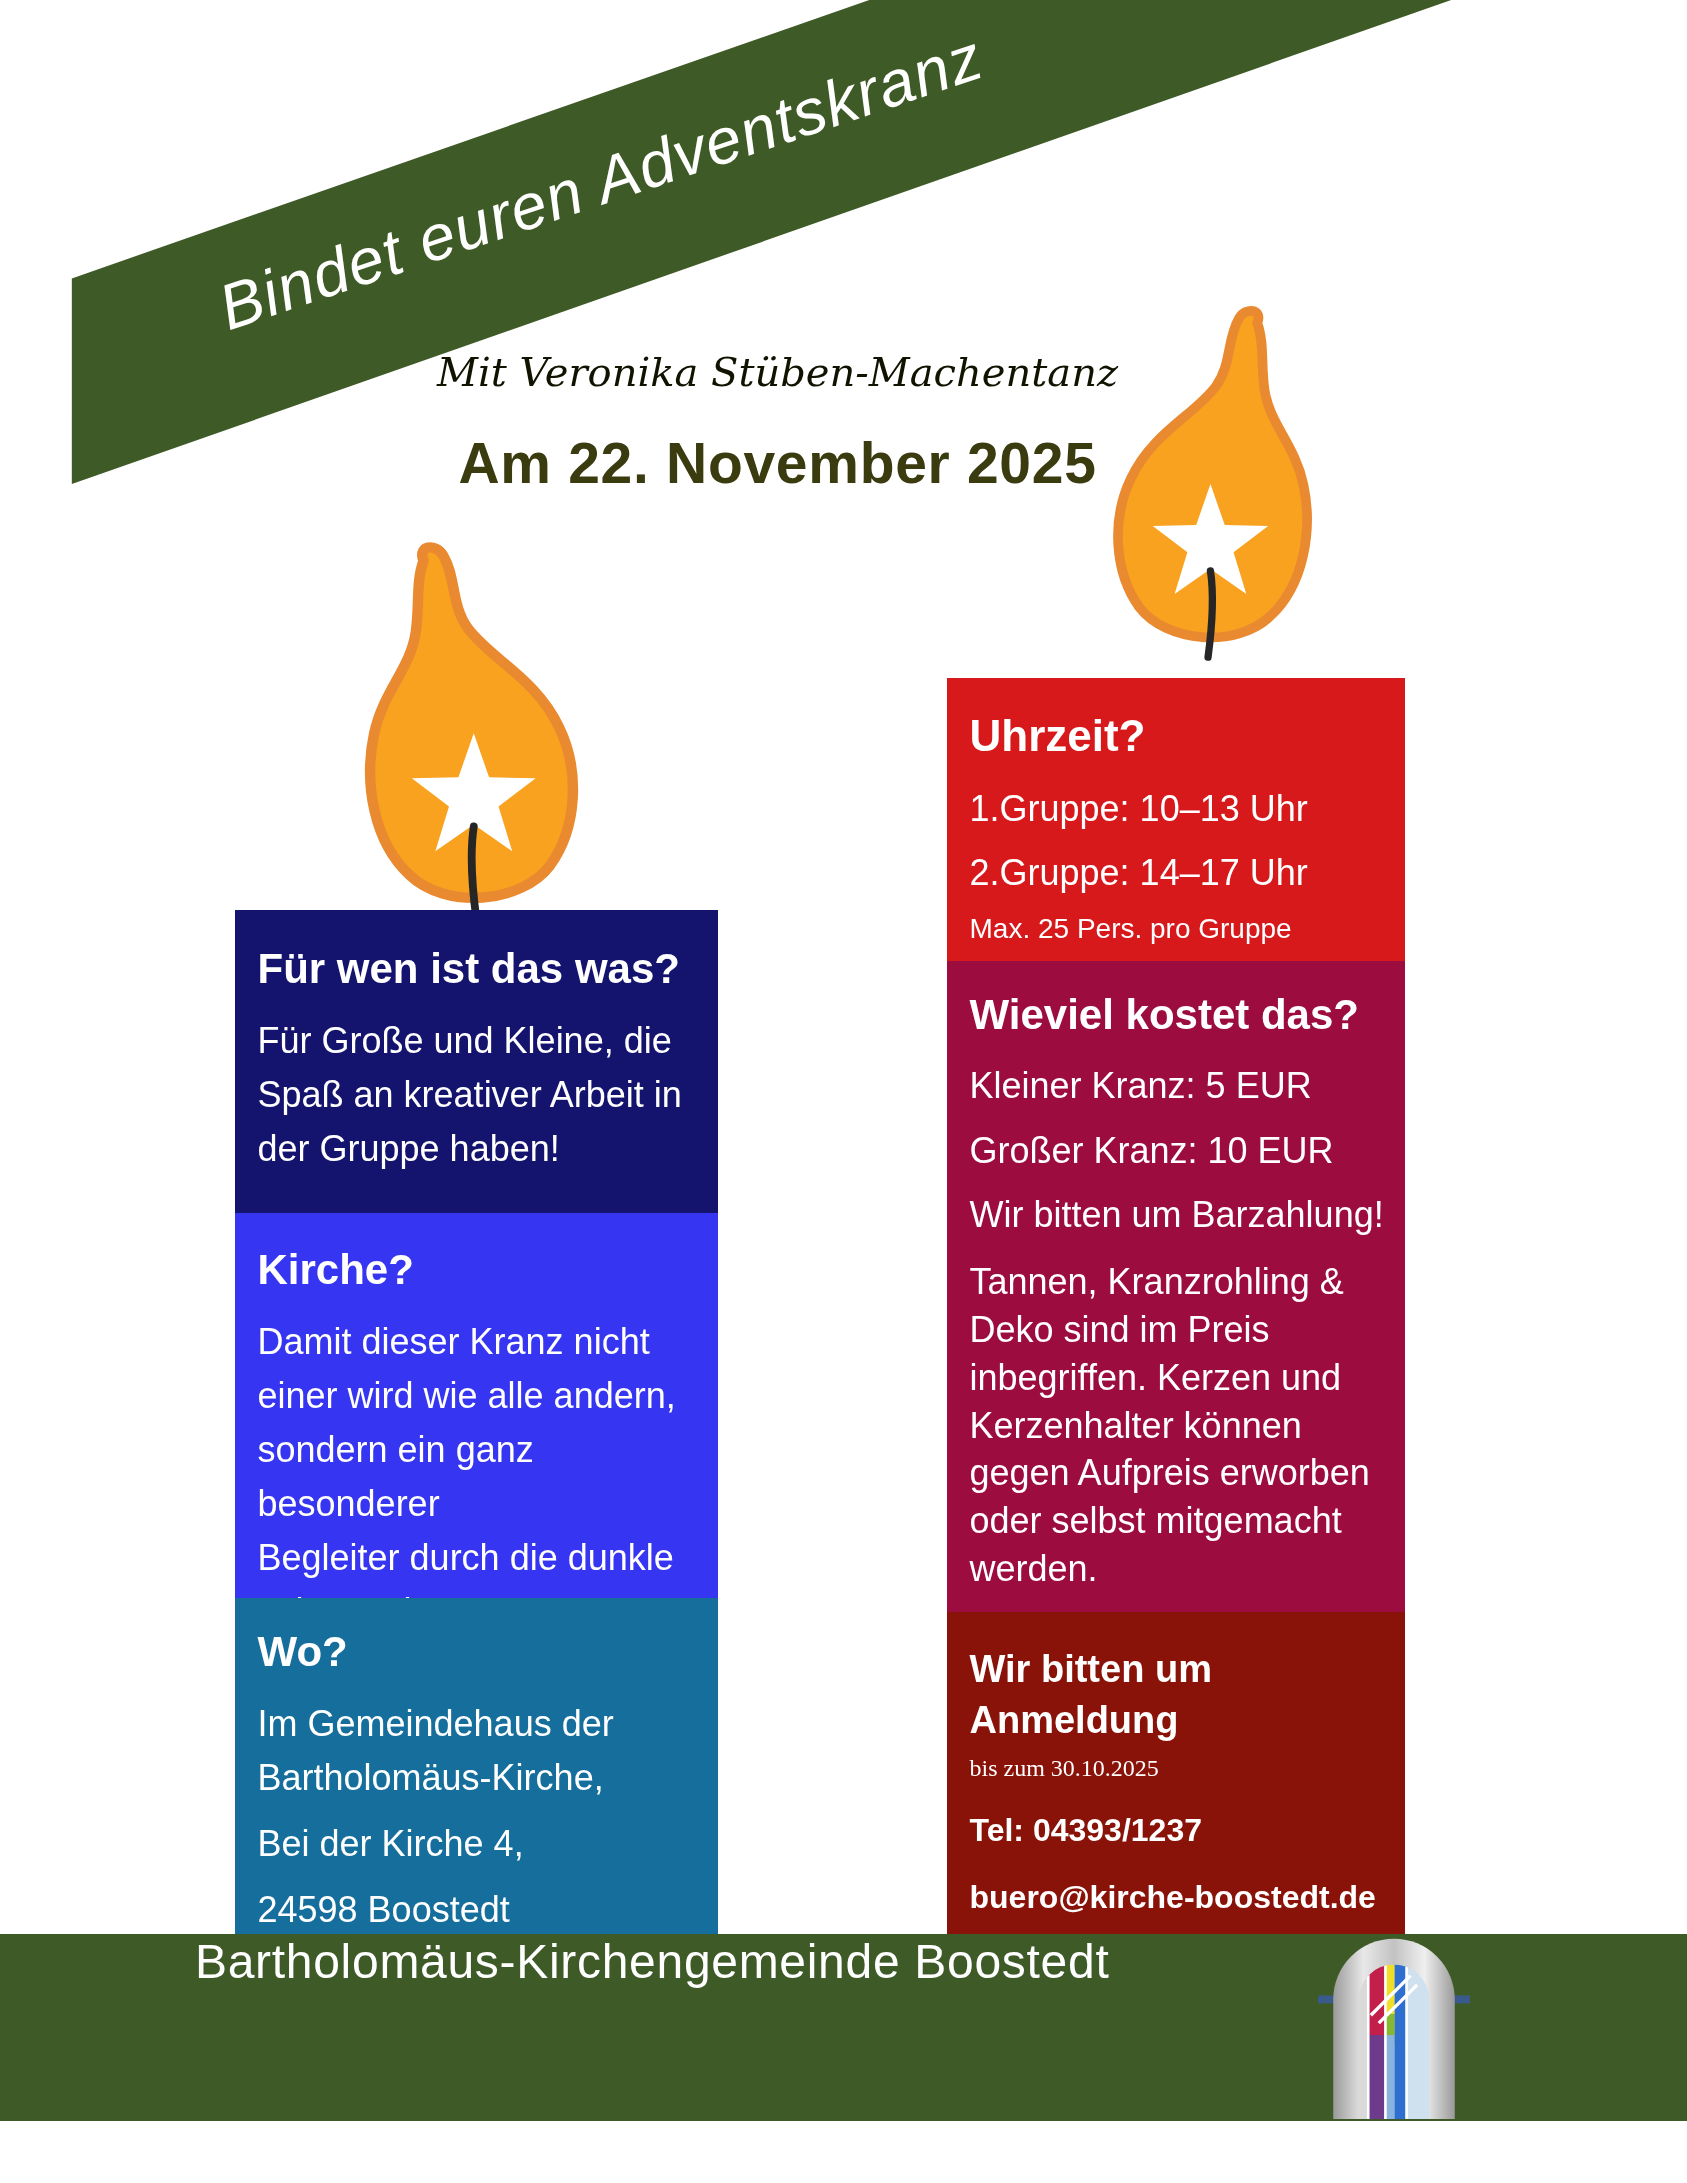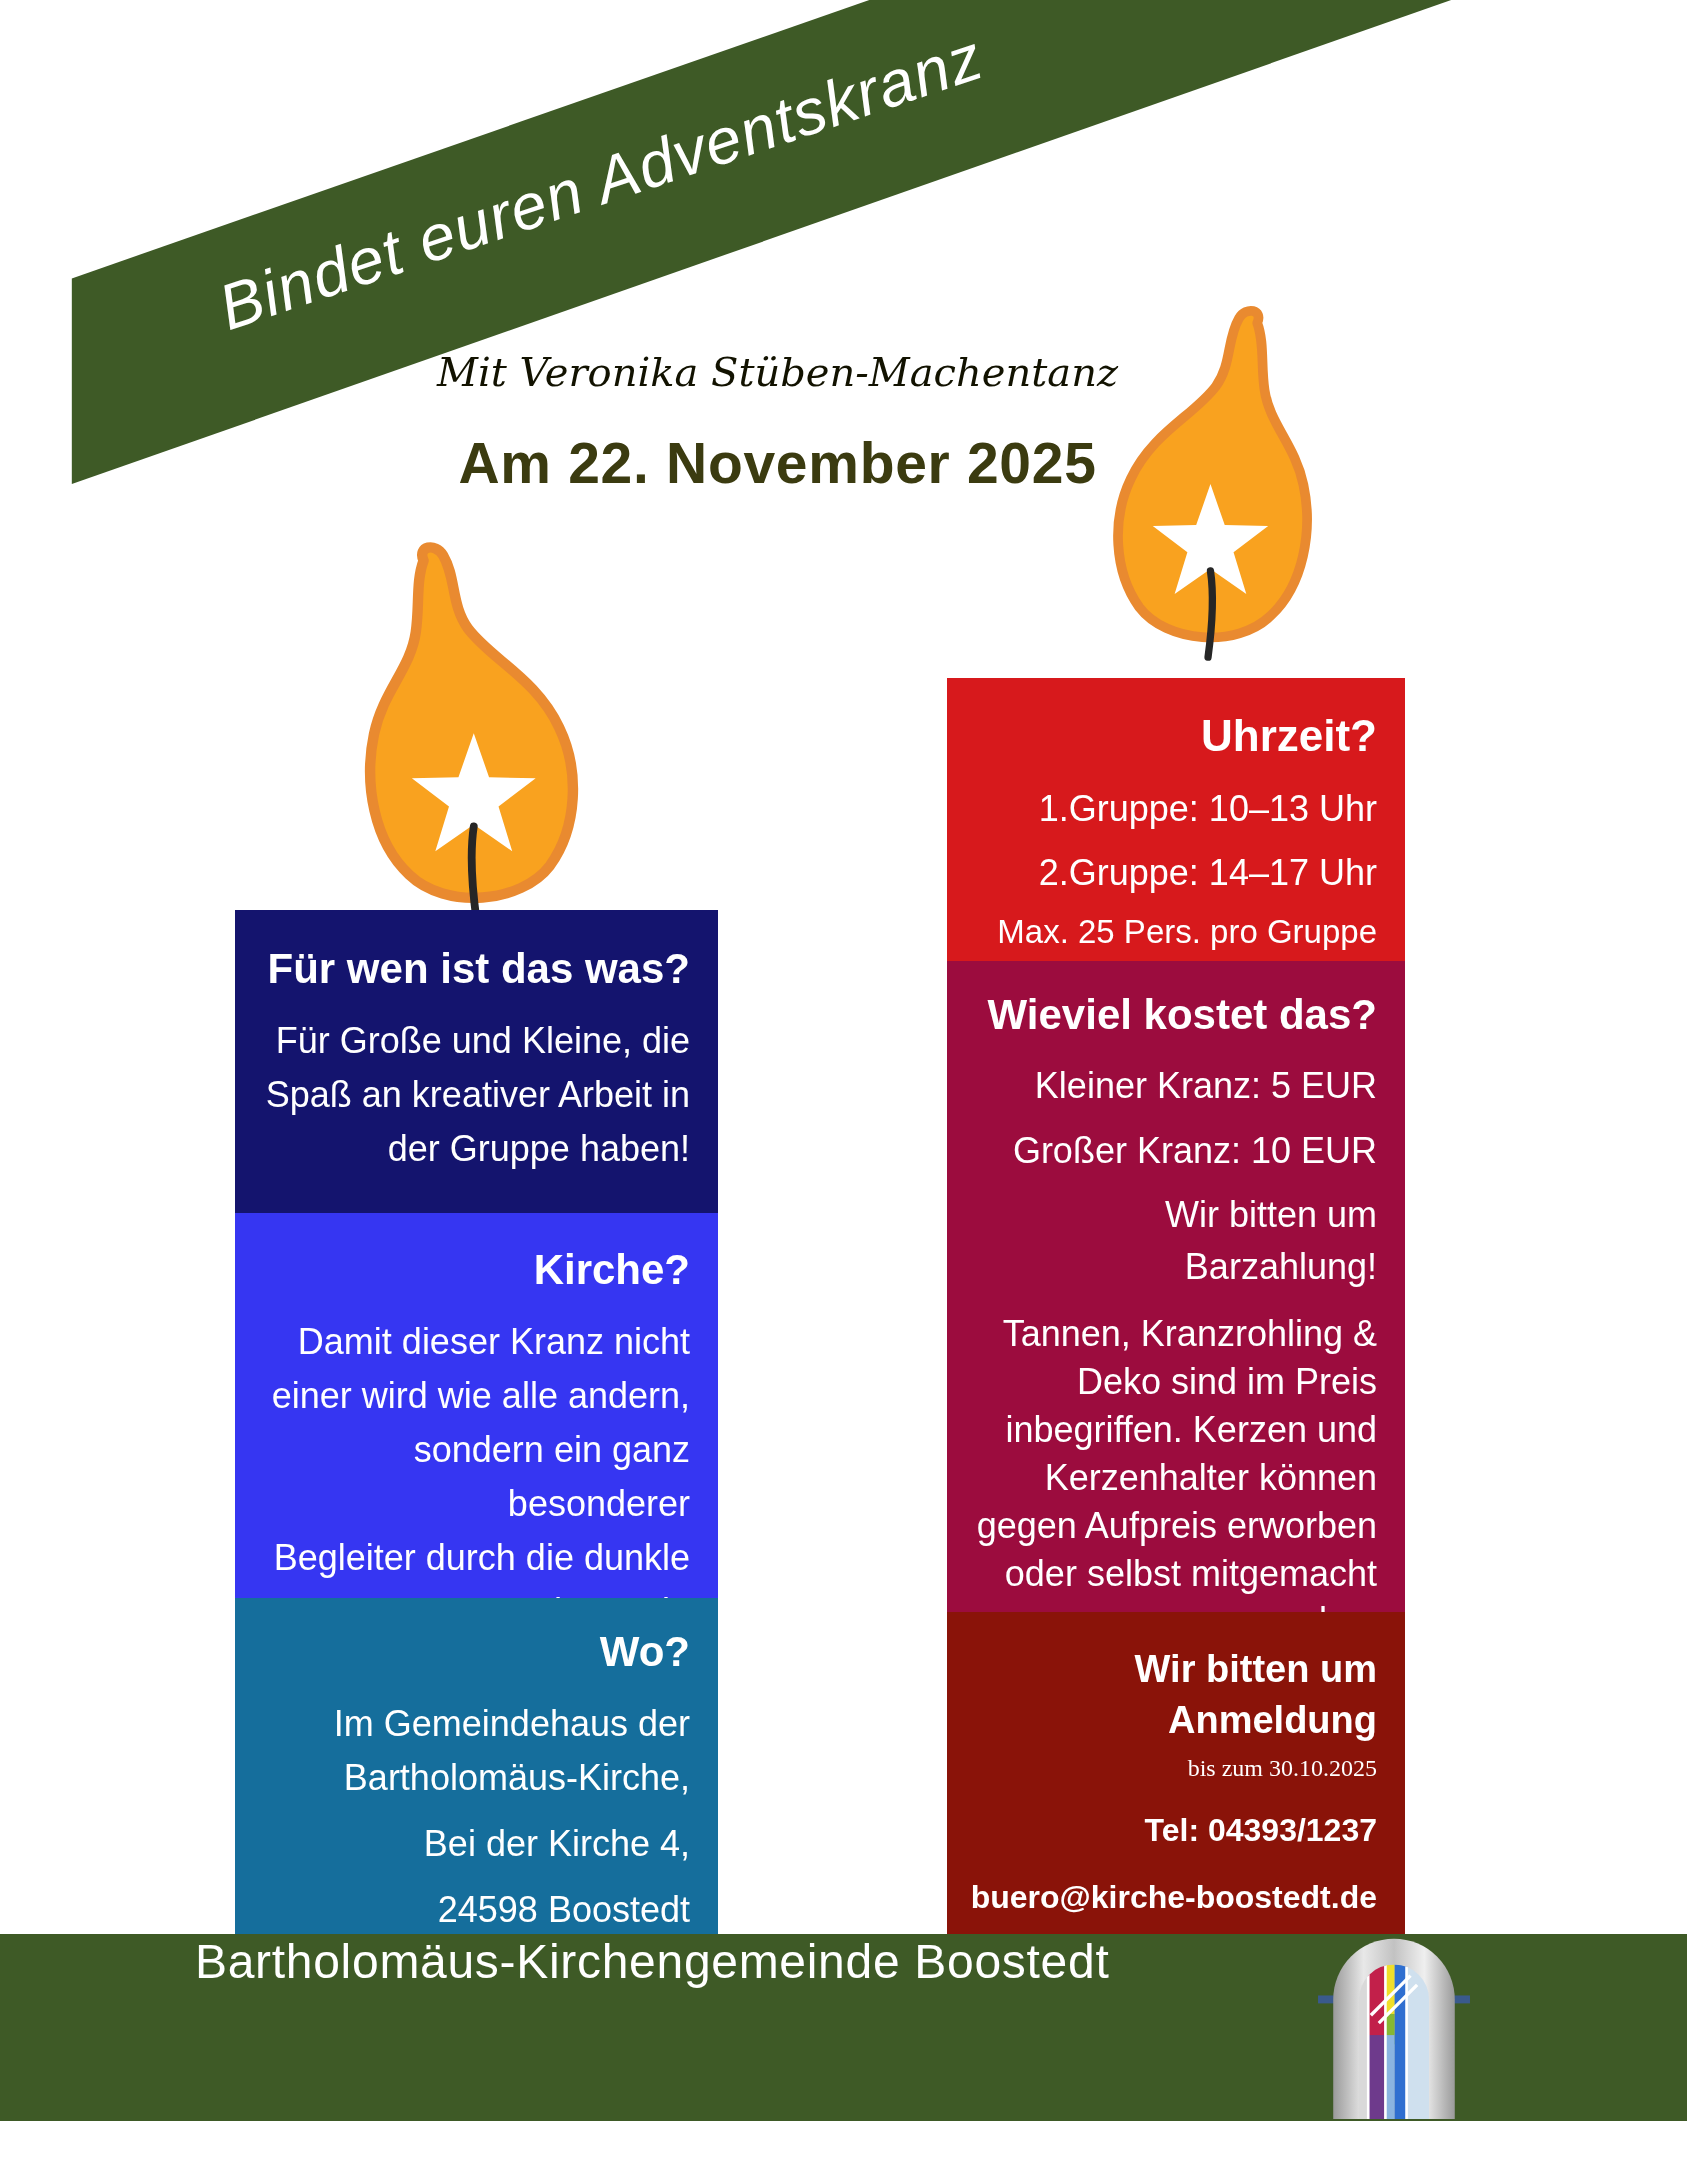--- a/index.html
+++ b/index.html
@@ -34,33 +34,33 @@
   }
   .date{
     margin-top:34px;font-size:57px;font-weight:bold;color:var(--date-olive);
     letter-spacing:0.7px;
   }
   .flame{position:absolute;}
   .candle{position:absolute;display:flex;flex-direction:column;}
   .candle-left{left:235px;top:910px;width:483px;}
   .candle-right{left:947px;top:678px;width:458px;}
   .section{
-    box-sizing:border-box;text-align:right;color:#fff;width:100%;
-    padding-left:22.5px;padding-right:28px;
+    box-sizing:border-box;text-align:left;color:#fff;width:100%;
+    padding-left:22.5px;padding-right:11px;
   }
   .sec-who   {height:303px;background:var(--navy);padding-top:34px;}
   .sec-why   {height:385px;background:var(--blue);padding-top:32px;}
   .sec-where {height:336px;background:var(--teal);padding-top:29px;}
   .sec-time  {height:283px;background:var(--red);padding-top:32px;}
   .sec-cost  {height:651px;background:var(--crimson);padding-top:29px;}
   .sec-signup{height:322px;background:var(--darkred);padding-top:32px;}
   .sec-title{font-weight:bold;font-size:42px;margin:0 0 20px 0;line-height:1.2;}
   .body-line{font-size:36px;line-height:1.45;margin:0 0 12px 0;}
   .left .body-line{font-size:36px;line-height:1.5;}
-  .note-line{font-size:33px;line-height:1.3;margin-top:6px;}
+  .note-line{font-size:28px;line-height:1.3;margin-top:6px;}
   .para{font-size:36px;line-height:1.33;margin-top:17px;}
   .signup-title{font-weight:bold;font-size:38px;line-height:1.35;margin:0;}
   .signup-deadline{font-size:24px;margin-top:8px;font-family:Liberation Serif, serif;}
   .signup-contact{font-weight:bold;font-size:32px;margin-top:30px;}
   .footer-bar{
     position:absolute;left:0;top:1934px;width:1687px;height:187px;
     background:var(--banner-green);display:flex;align-items:flex-start;
   }
   .footer-text{
     color:#fff;font-size:48px;padding-left:195px;letter-spacing:0.7px;

